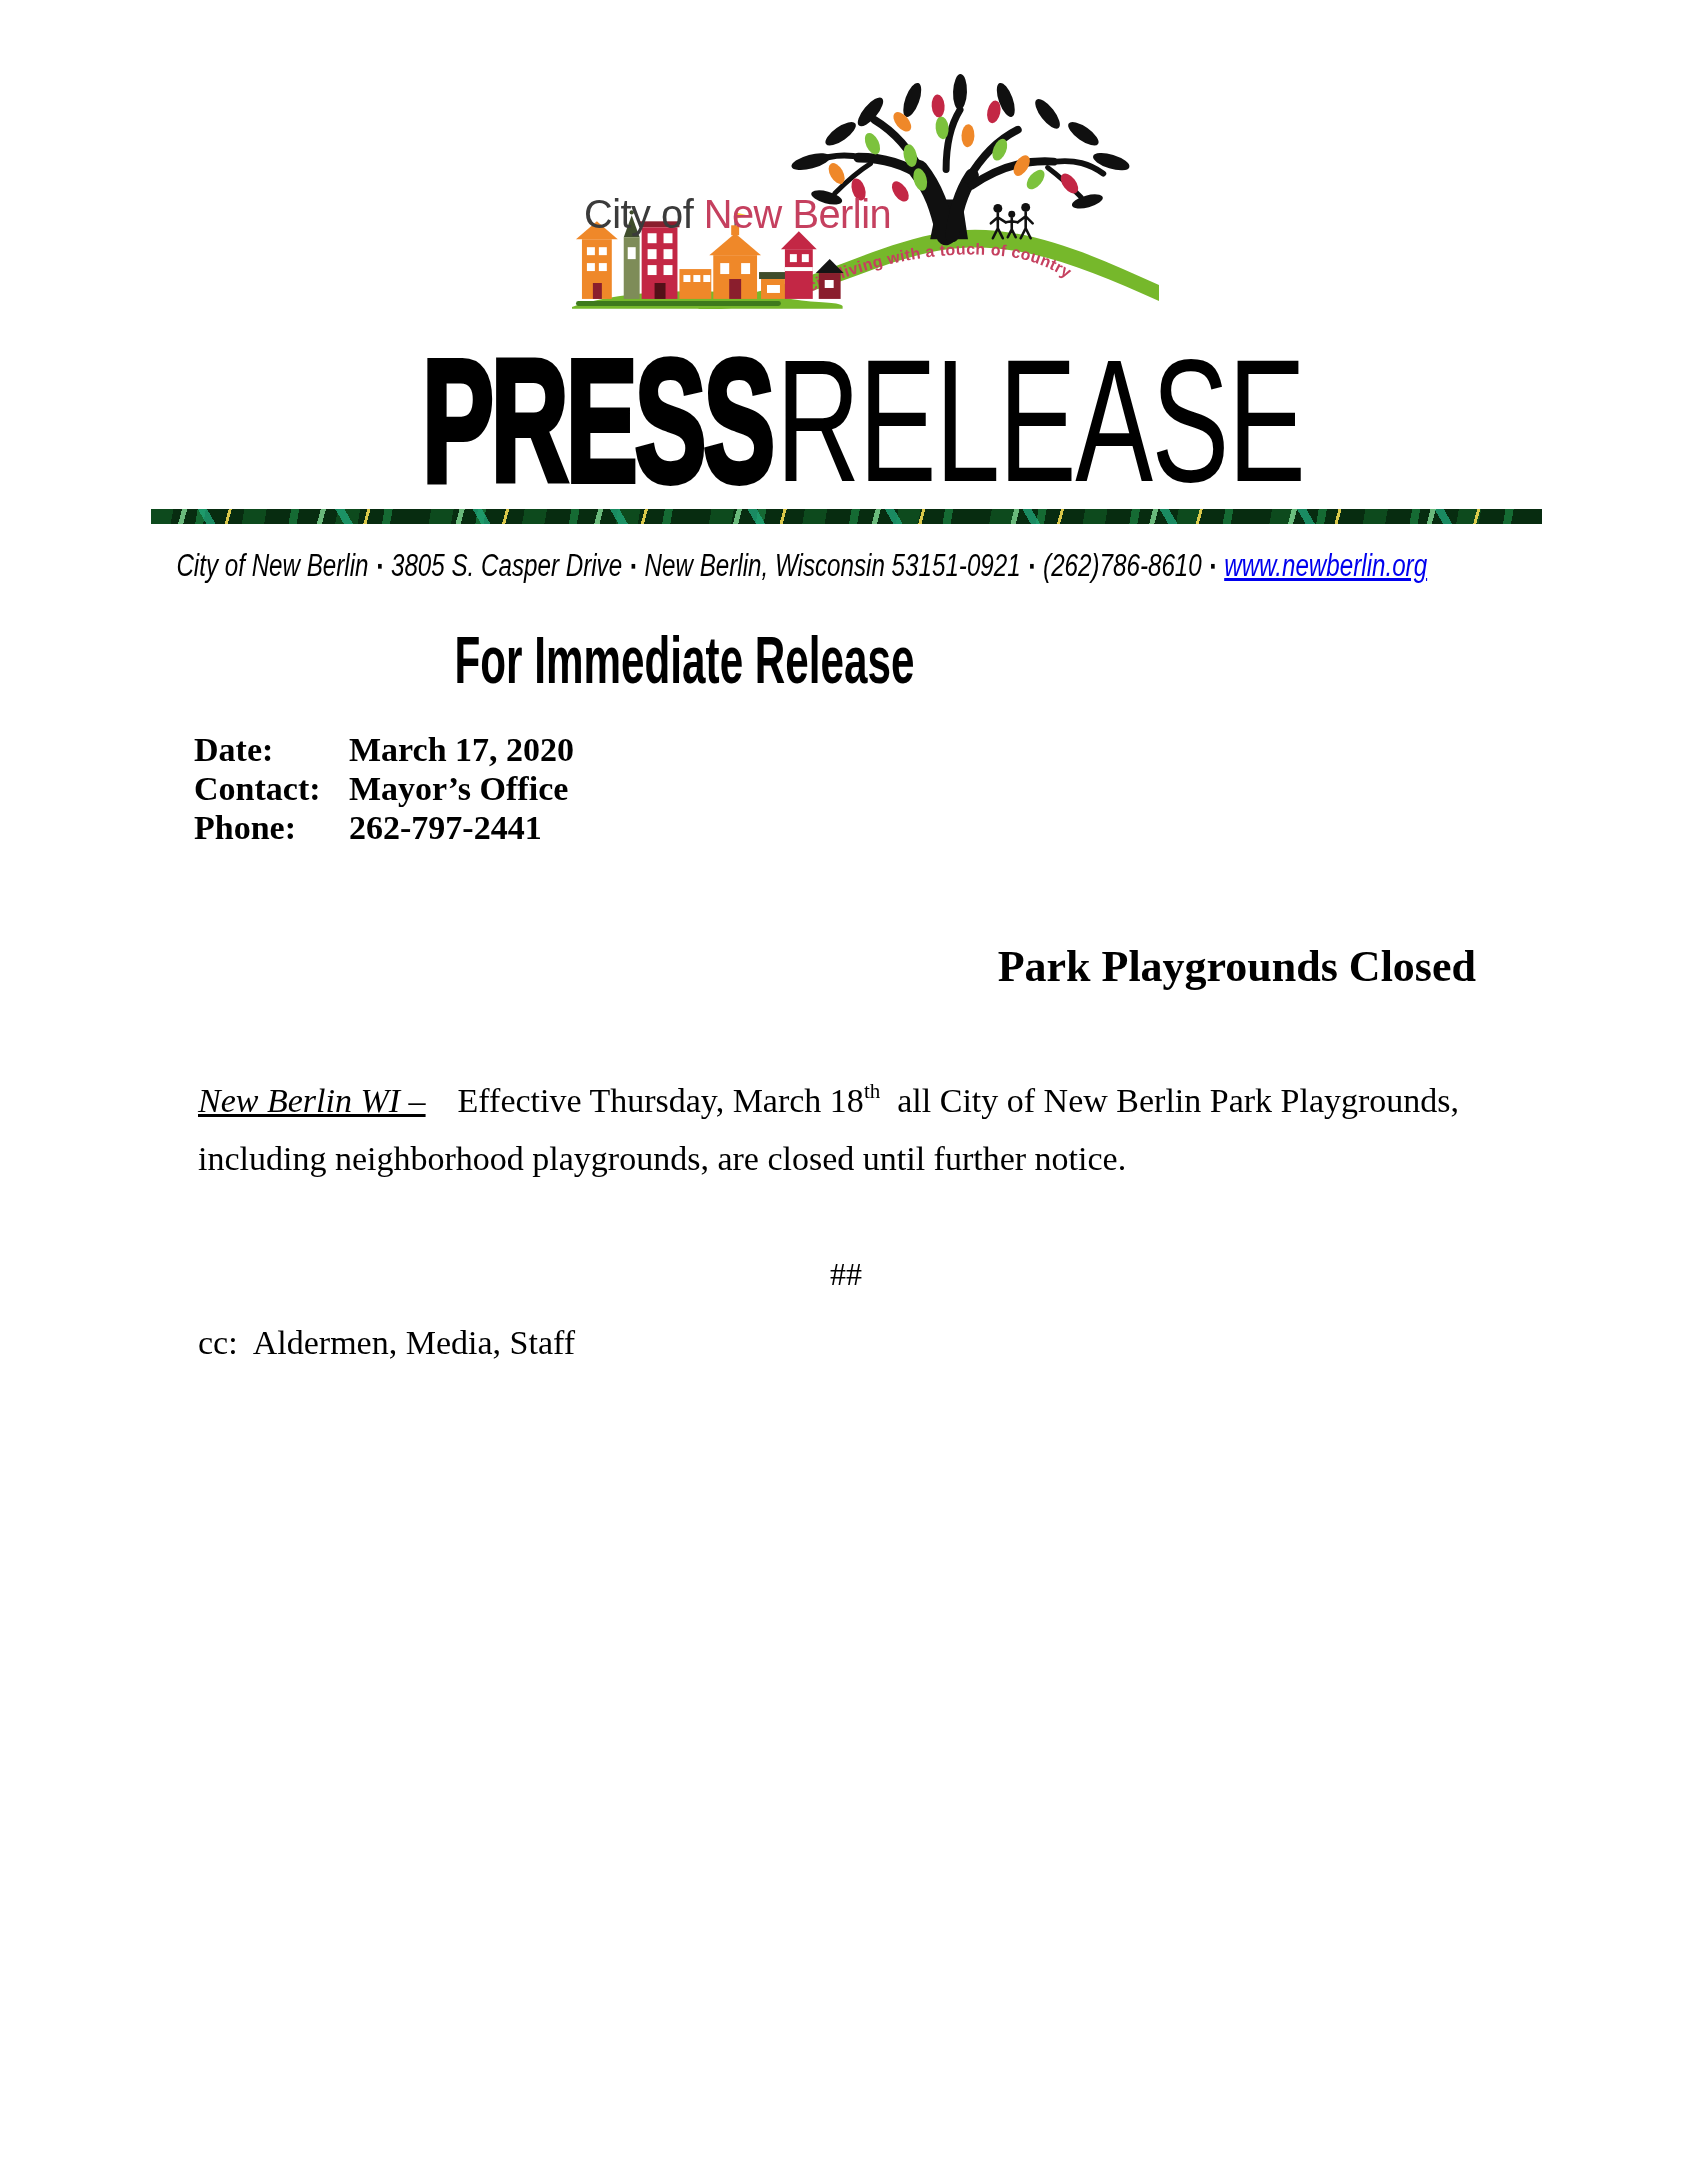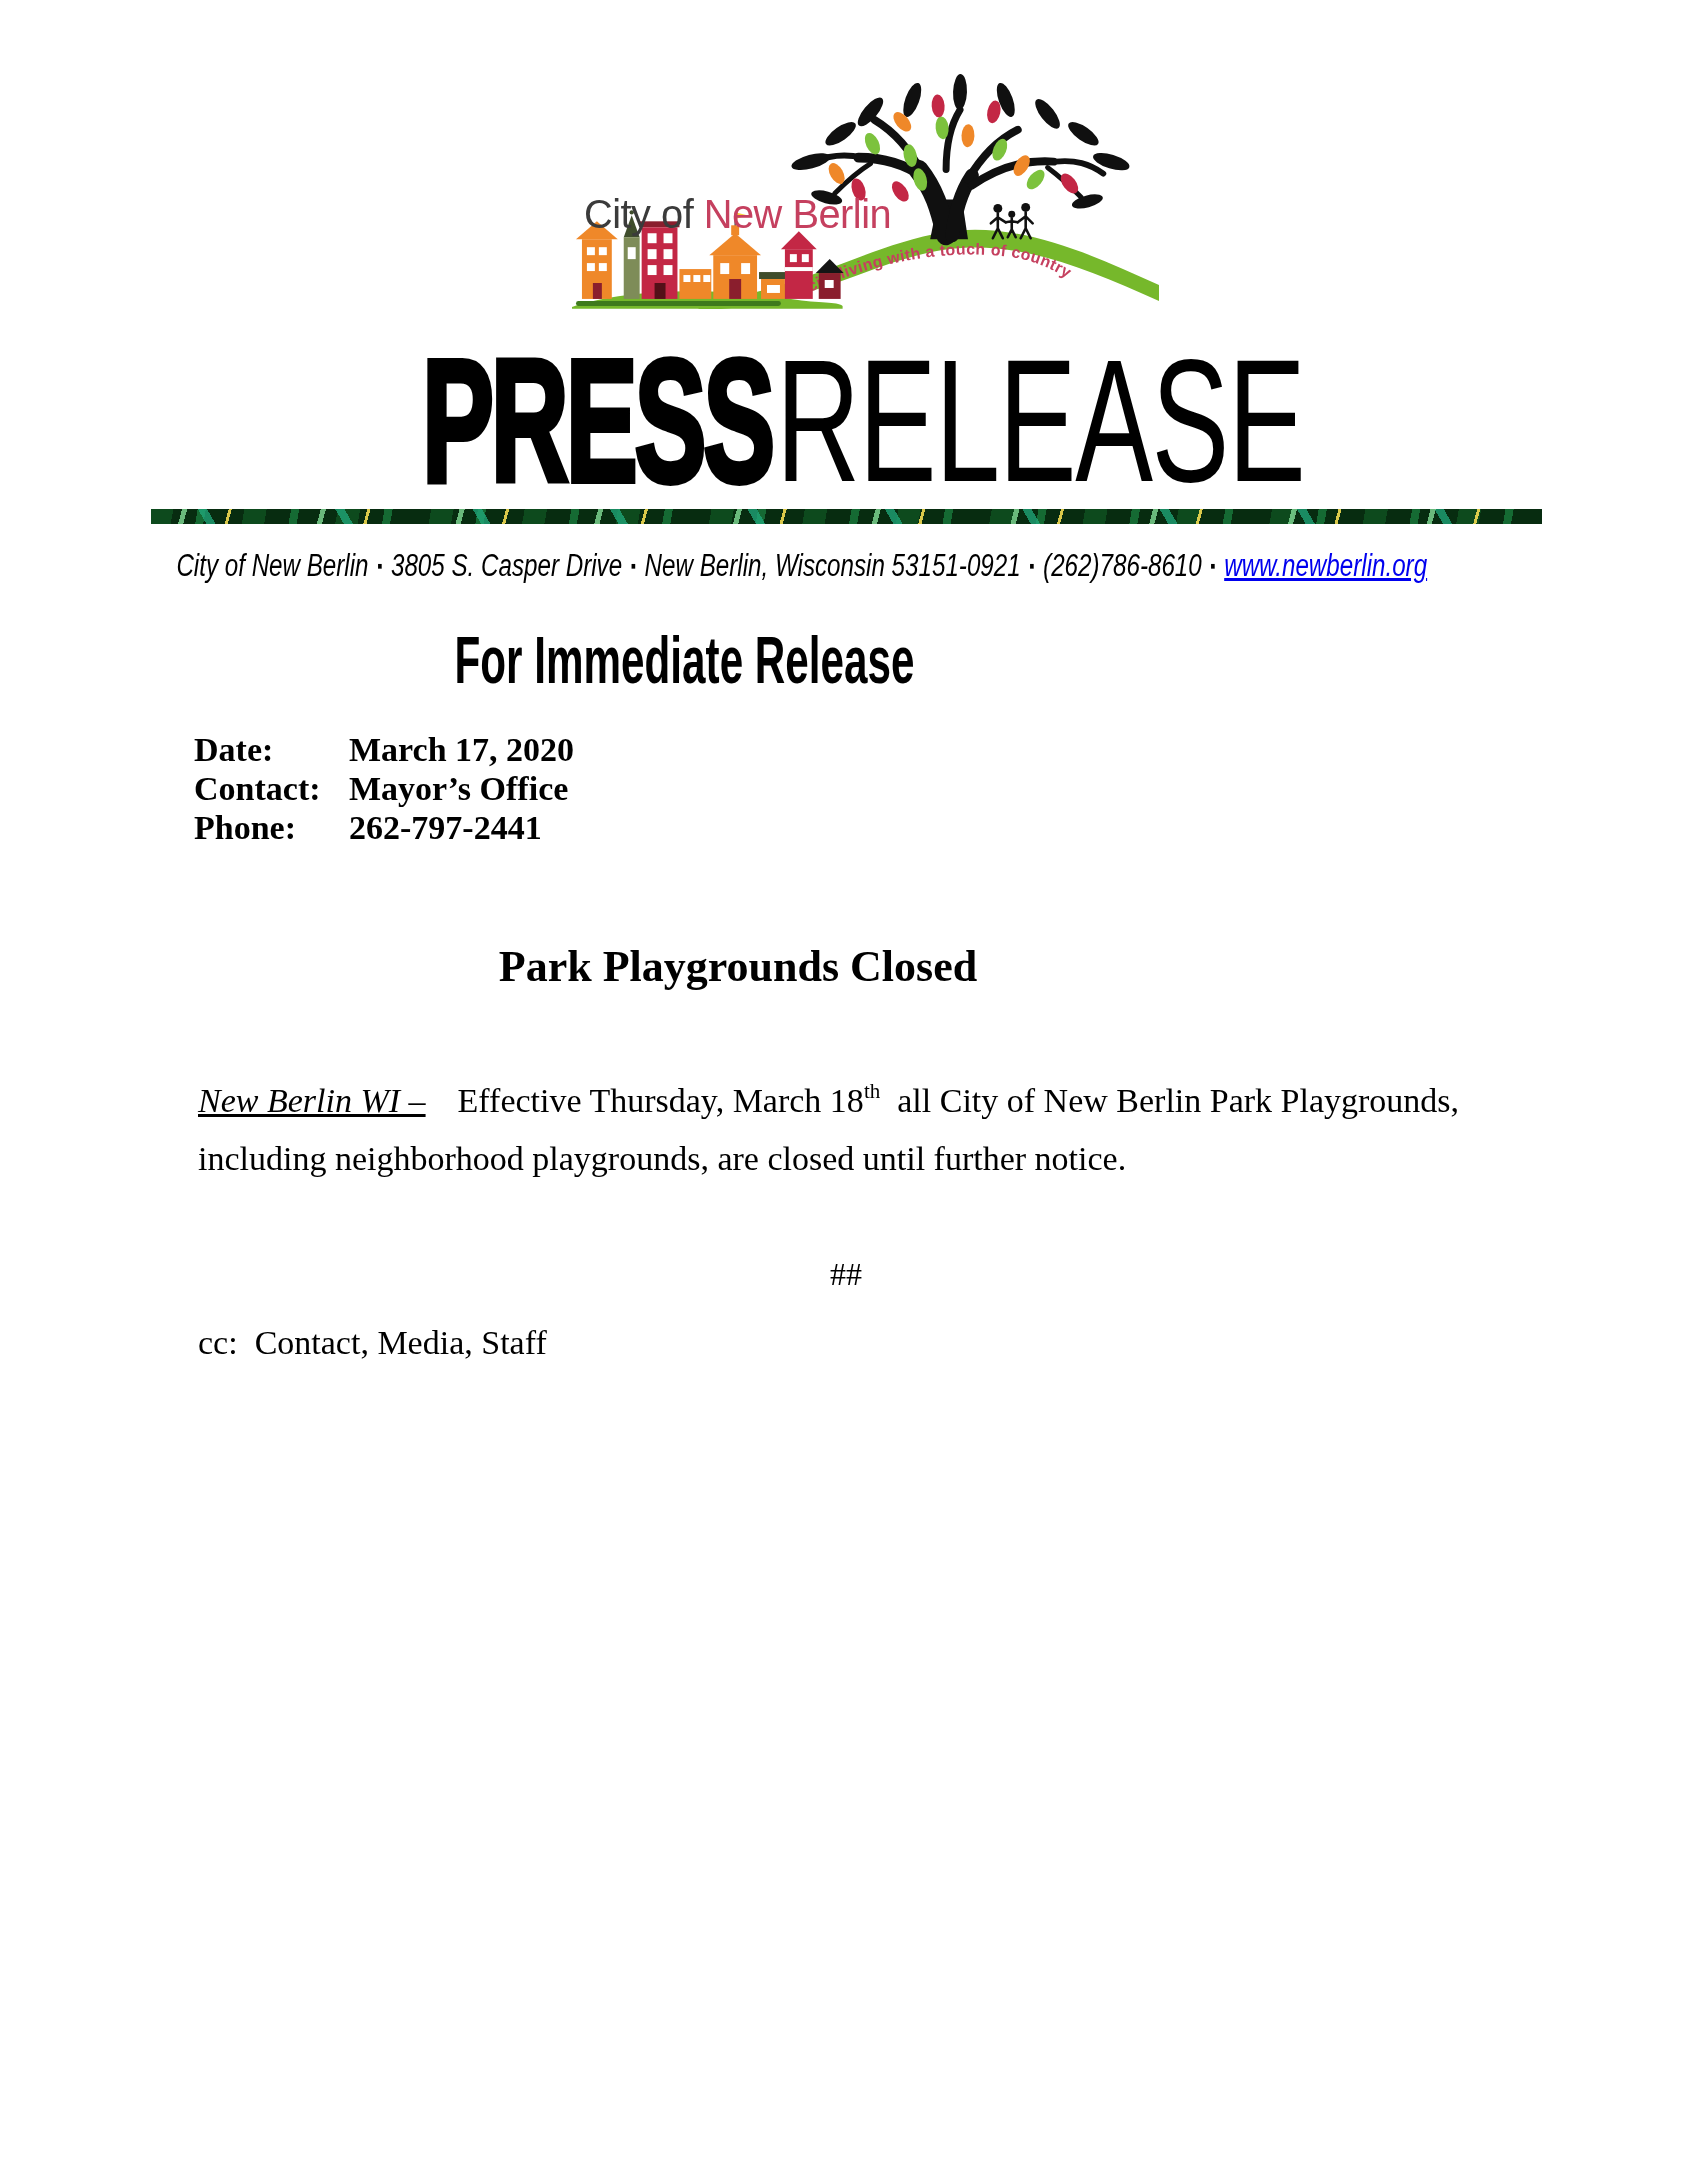--- a/index.html
+++ b/index.html
@@ -66,21 +66,21 @@
 
   
   .meta {
     position:absolute; left:194px; top:730px;
     display:grid; grid-template-columns:155px auto; column-gap:0; 
     font-weight:bold; font-size:34px; line-height:39px;
   }
 
   
   .headline-wrap {
-    position:absolute; left:0; top:945px; width:1476px; text-align:center;
+    position:absolute; left:0; top:945px; width:1476px; text-align:right;
     font-weight:bold; font-size:44px; line-height:1;
   }
 
   
   .body-par {
     position:absolute; left:198px; top:1028px; width:1323px;
     font-size:34px; line-height:58px;
   }
   .dateline { font-style:italic; margin-right:32px;text-decoration:underline; }
   .sup { font-size:21px; vertical-align:14px;text-align:center; }
@@ -243,16 +243,16 @@
     <span>Mayor’s Office</span>
     <span>Phone:</span>
     <span>262-797-2441</span>
   </div>
 
   <div class="headline-wrap">Park Playgrounds Closed</div>
 
   <p class="body-par"><span class="dateline">New Berlin WI –</span><span>Effective Thursday, March 18</span><sup class="sup">th</sup><span>&nbsp; all City of New Berlin Park Playgrounds, including neighborhood playgrounds, are closed until further notice.</span></p>
 
   <div class="endmark">##</div>
-  <div class="cc-line">cc:  Contact, Media, Staff</div>
+  <div class="cc-line">cc:  Aldermen, Media, Staff</div>
 
 </div>
 
 
 </body></html>

